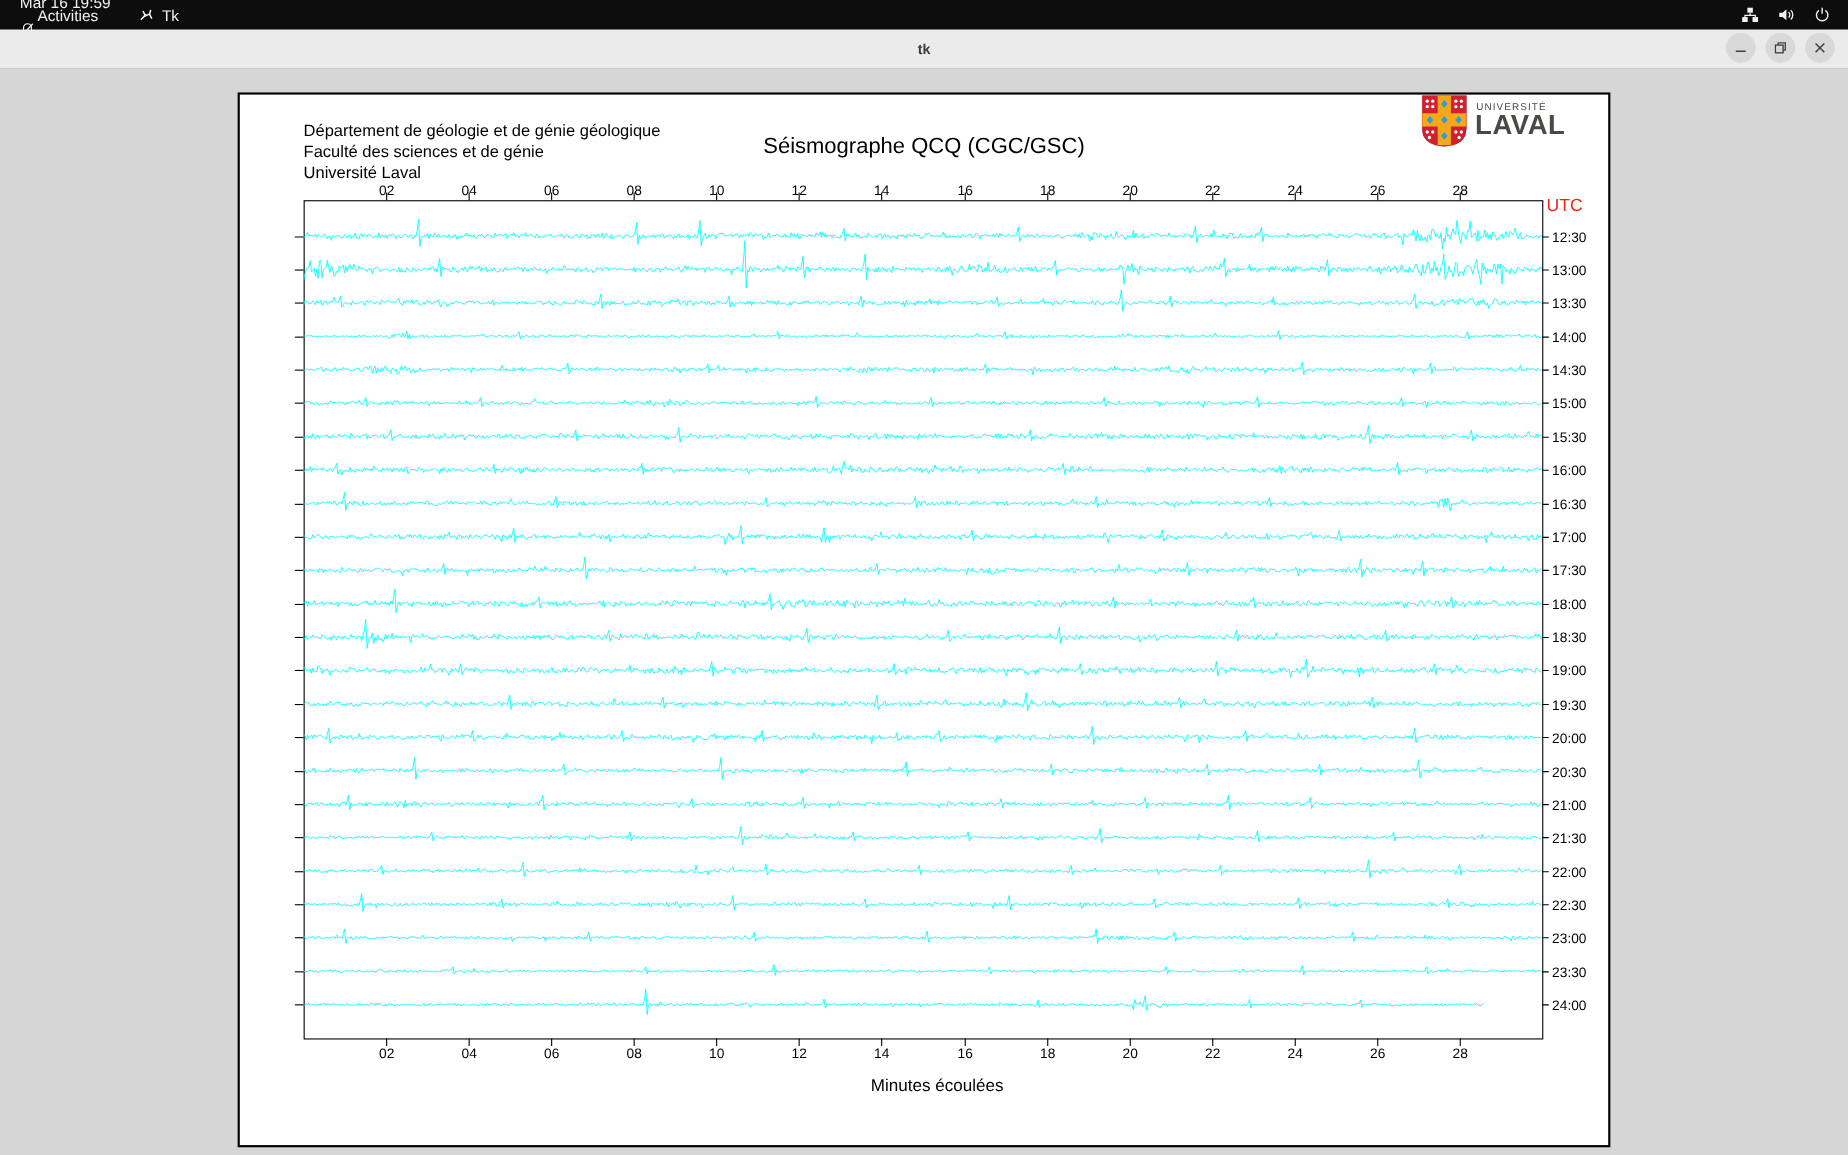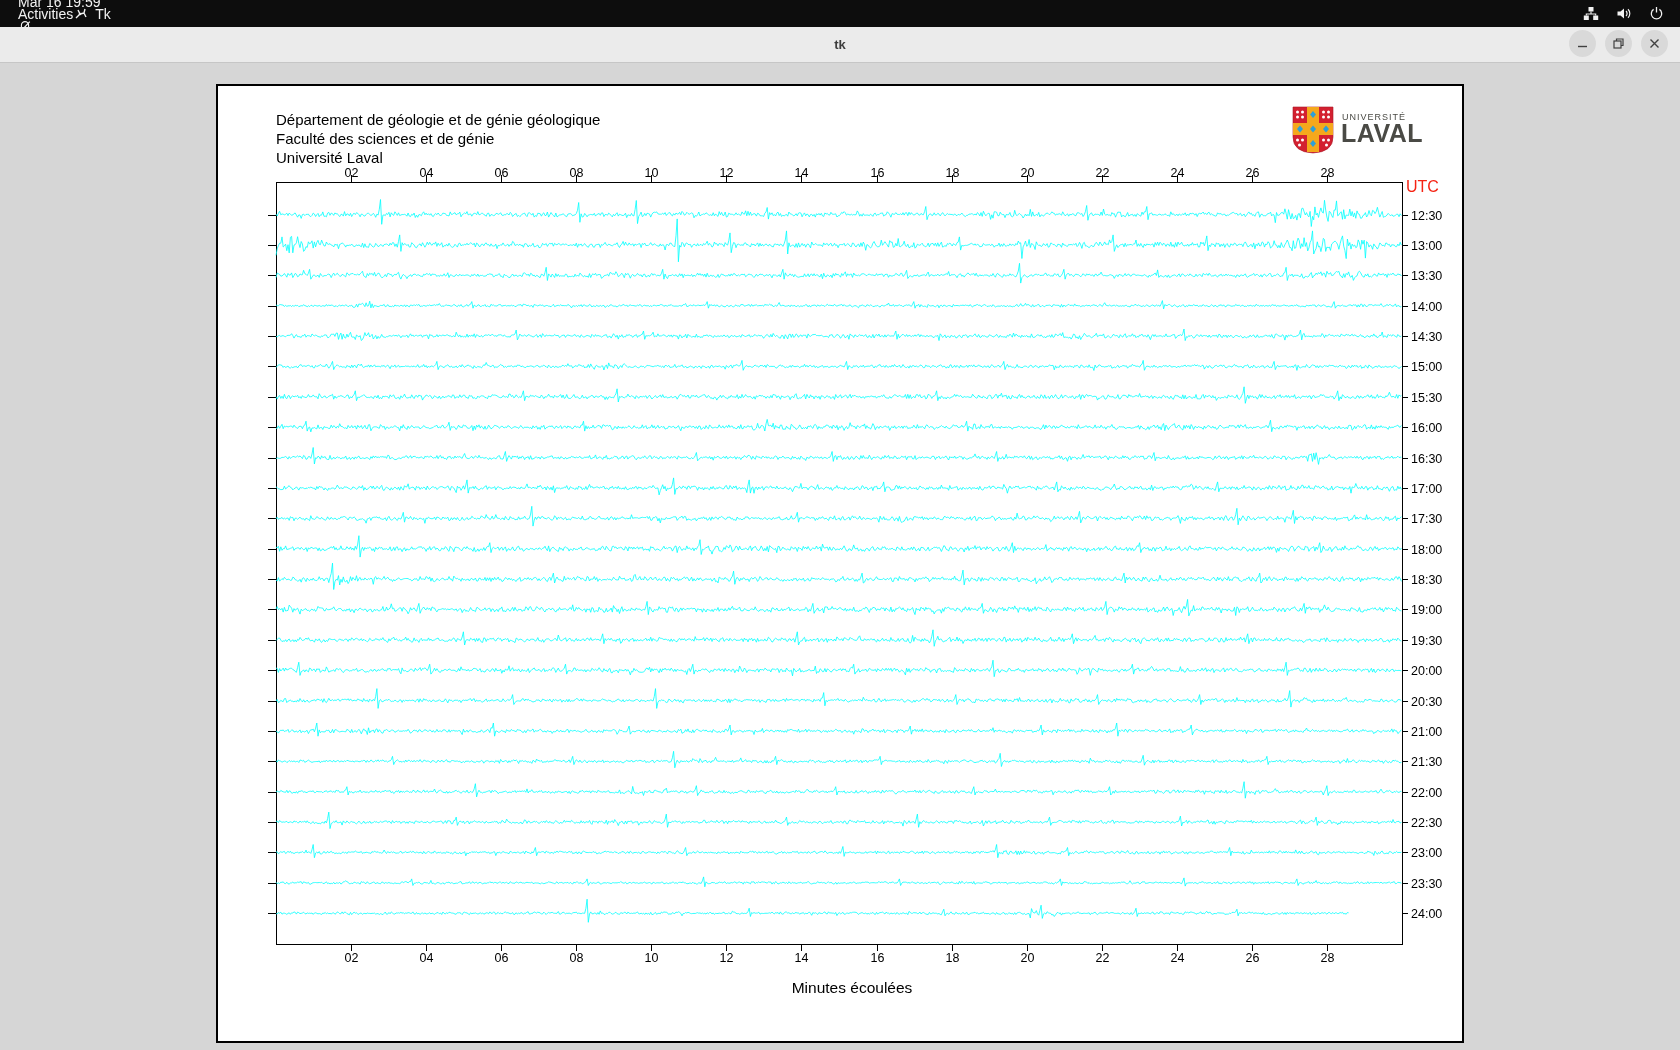--- a/index.html
+++ b/index.html
@@ -3,21 +3,21 @@
 <meta charset="utf-8">
 <style>
   html,body{margin:0;padding:0;}
   body{width:1680px;height:1050px;overflow:hidden;background:#d6d6d6;
        font-family:"Liberation Sans",sans-serif;-webkit-font-smoothing:antialiased;}
   #screen{position:relative;width:1680px;height:1050px;}
 
   
   .topbar{position:absolute;left:0;top:0;width:1680px;height:27px;background:#0d0d0d;
           color:#f2f2f2;font-size:14px;display:flex;align-items:center;}
-  .topbar .left{display:flex;align-items:center;padding-left:18px;}
+  .topbar .left{display:flex;align-items:center;gap:36px;padding-left:34px;}
   .activities{cursor:pointer;}
   .appmenu{display:flex;align-items:center;gap:7px;}
   .topbar .center{position:absolute;left:18px;right:0;display:flex;justify-content:center;
                   align-items:flex-start;gap:10px;pointer-events:none;flex-direction:column;}
   .topbar .center span{pointer-events:auto;}
   .topbar .right{position:absolute;right:0;display:flex;align-items:center;gap:17px;padding-right:16px;}
   .tbicon{display:inline-flex;align-items:center;}
 
   
   .titlebar{position:absolute;left:0;top:27px;width:1680px;height:35px;background:#ebebeb;
@@ -29,21 +29,21 @@
         align-items:center;justify-content:center;cursor:pointer;}
 
   
   .canvas{position:absolute;left:216px;top:84px;width:1244px;height:955px;
           background:#ffffff;border:2px solid #000;}
   .hdr{position:absolute;left:58px;top:24px;font-size:15px;line-height:19px;color:#000;}
   .charttitle{position:absolute;left:0;right:0;top:36px;text-align:center;
               font-size:20px;color:#000;}
   .xaxistitle{position:absolute;left:0;right:0;top:893px;text-align:center;
               font-size:15.5px;color:#000;margin-left:24px;}
-  .logo{position:absolute;left:1074px;top:20px;}
+  .logo{position:absolute;left:1074px;top:0;}
   #plot{position:absolute;left:0;top:0;}
 </style>
 </head>
 <body>
 <div id="screen">
 
   <div class="topbar">
     <div class="left">
       <span class="activities">Activities</span>
       <span class="appmenu">
@@ -113,20 +113,21 @@
       </div>
     </div>
   </div>
 
   <div class="canvas">
     <div class="hdr">
       <div>Département de géologie et de génie géologique</div>
       <div>Faculté des sciences et de génie</div>
       <div>Université Laval</div>
     </div>
+    <div class="charttitle">Séismographe QCQ (CGC/GSC)</div>
 
     <div class="logo">
       <svg width="160" height="48" viewBox="0 0 160 48">
         <g>
           <path d="M1 1 h40 v30 q0 15 -20 16 q-20 -1 -20 -16 Z" fill="#d32030" stroke="#a71a26" stroke-width="0.6"></path>
           <rect x="15" y="1" width="12" height="45" fill="#f5a81c"></rect>
           <rect x="1" y="17" width="40" height="12" fill="#f5a81c"></rect>
           <g fill="#2d9fd8">
             <path d="M21 5 l3 3.5 -3 3.5 -3 -3.5 Z"></path>
             <path d="M21 19.5 l3 3.5 -3 3.5 -3 -3.5 Z"></path>

